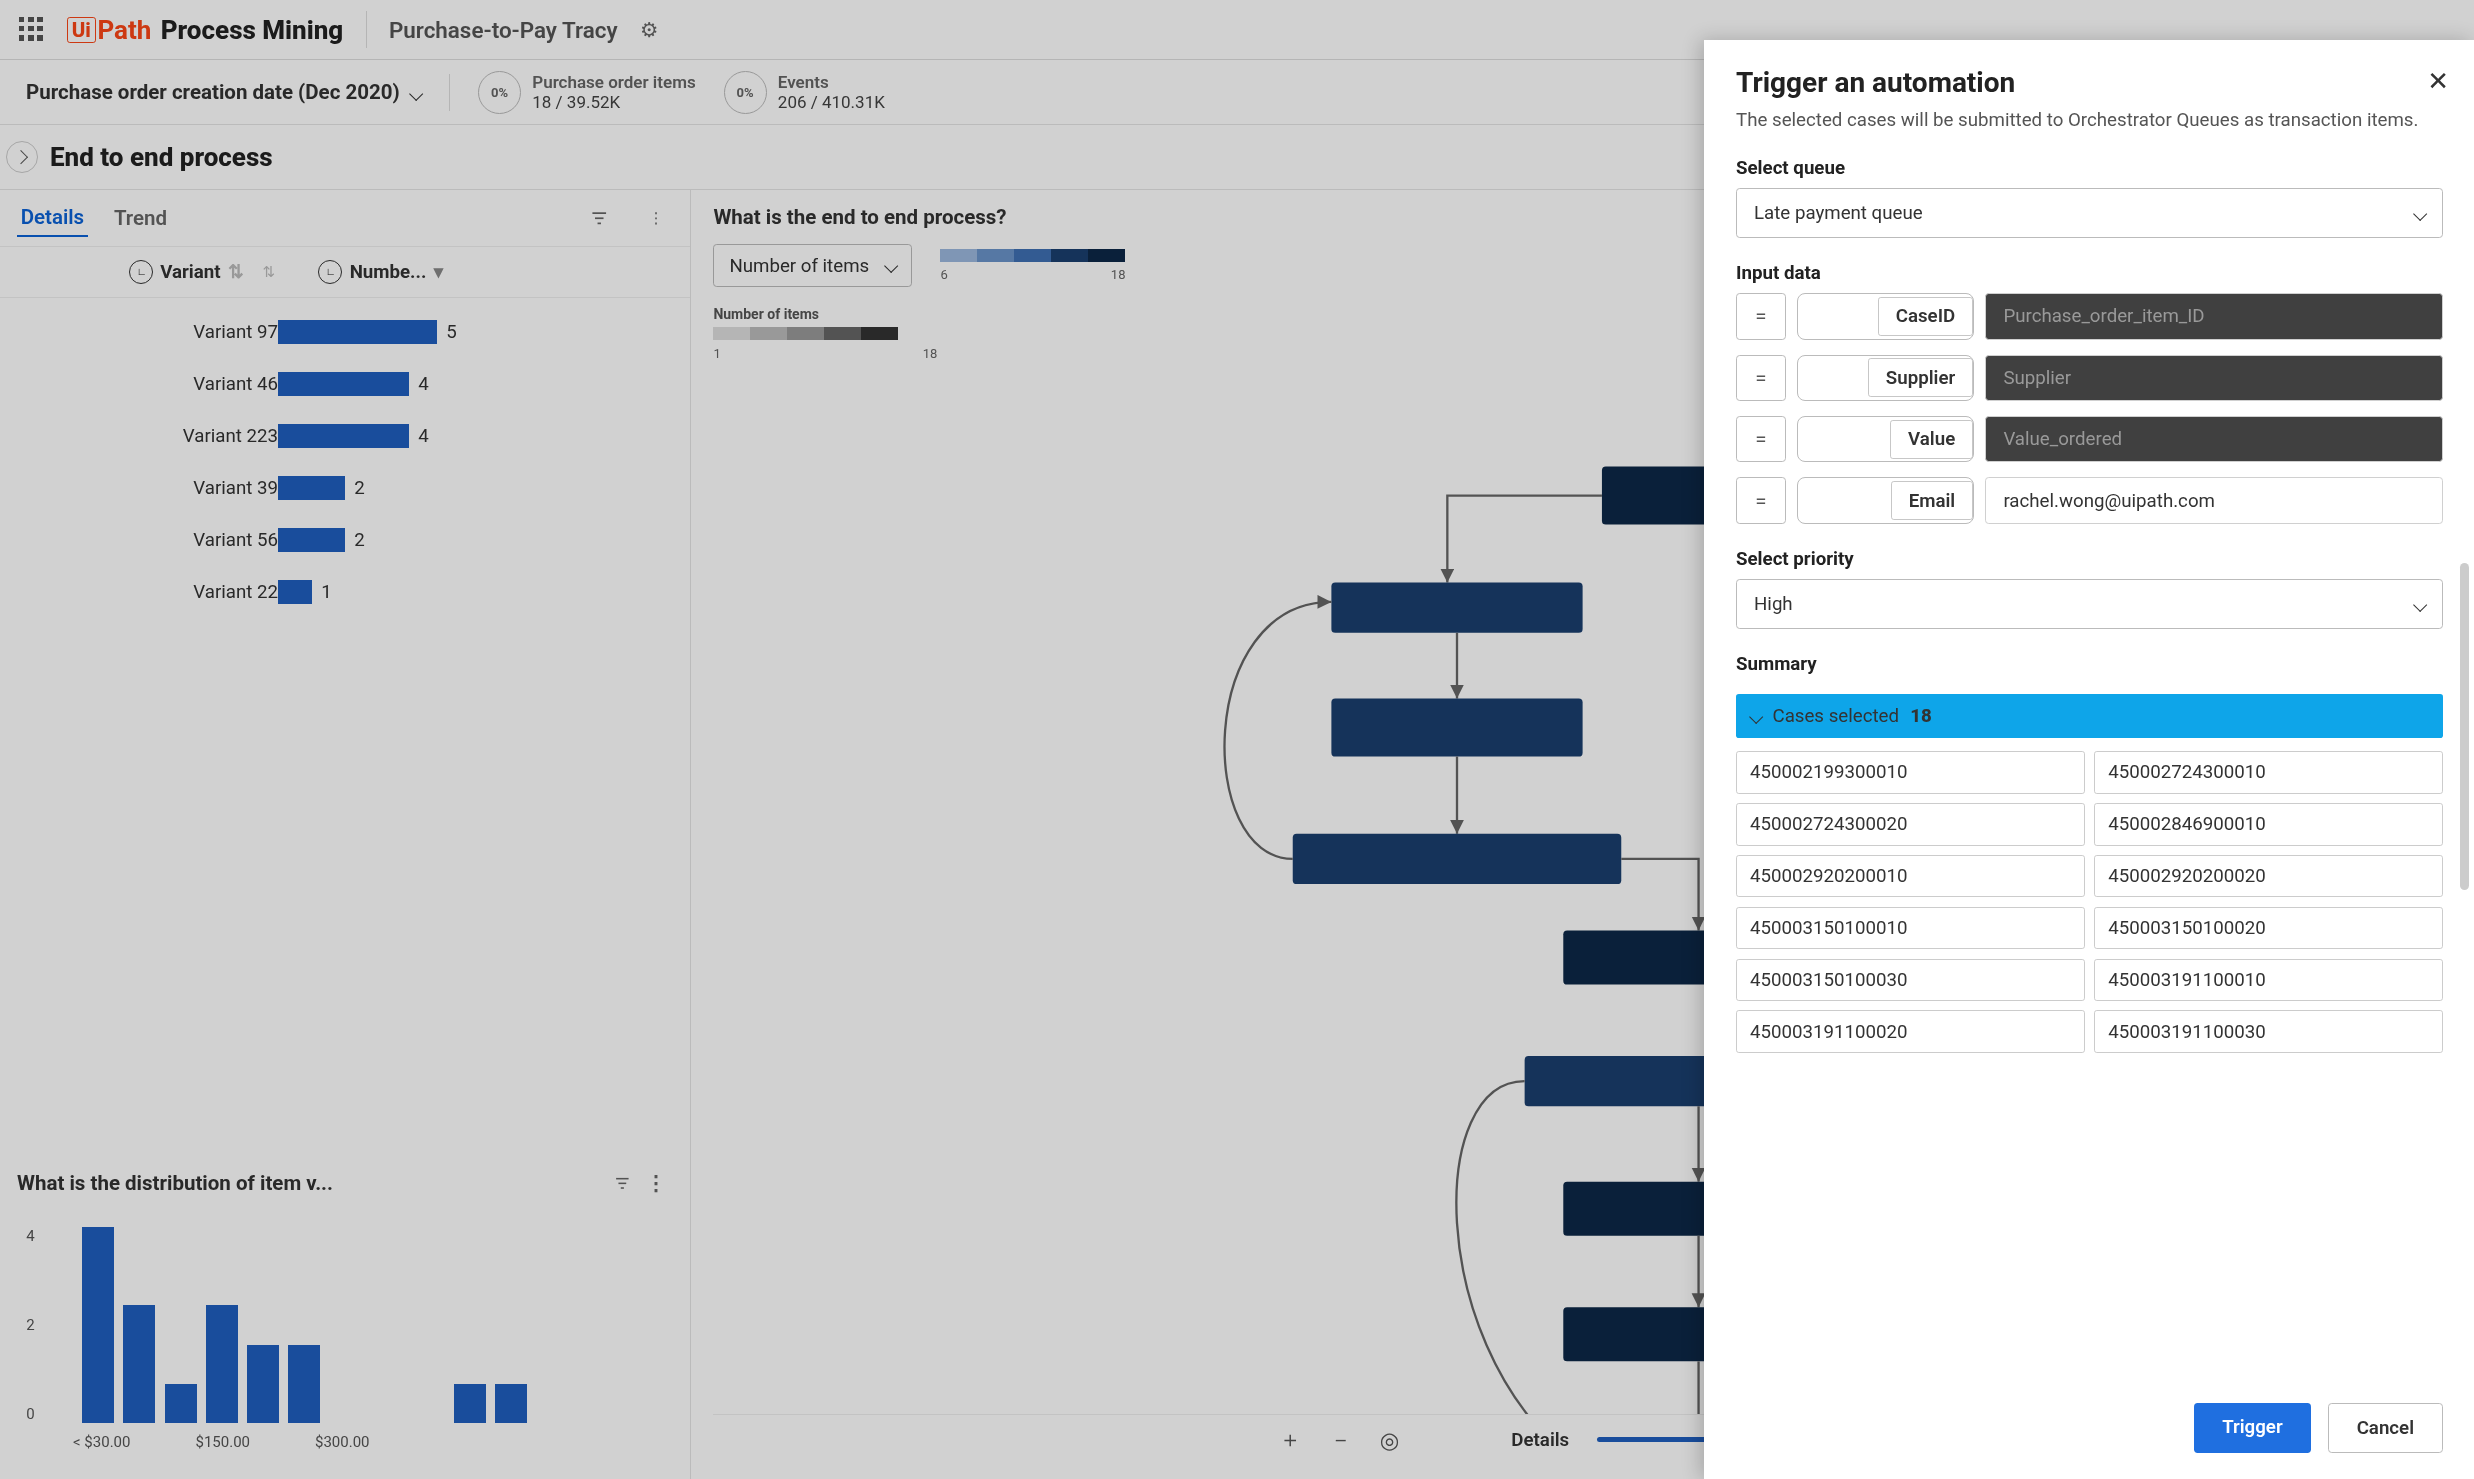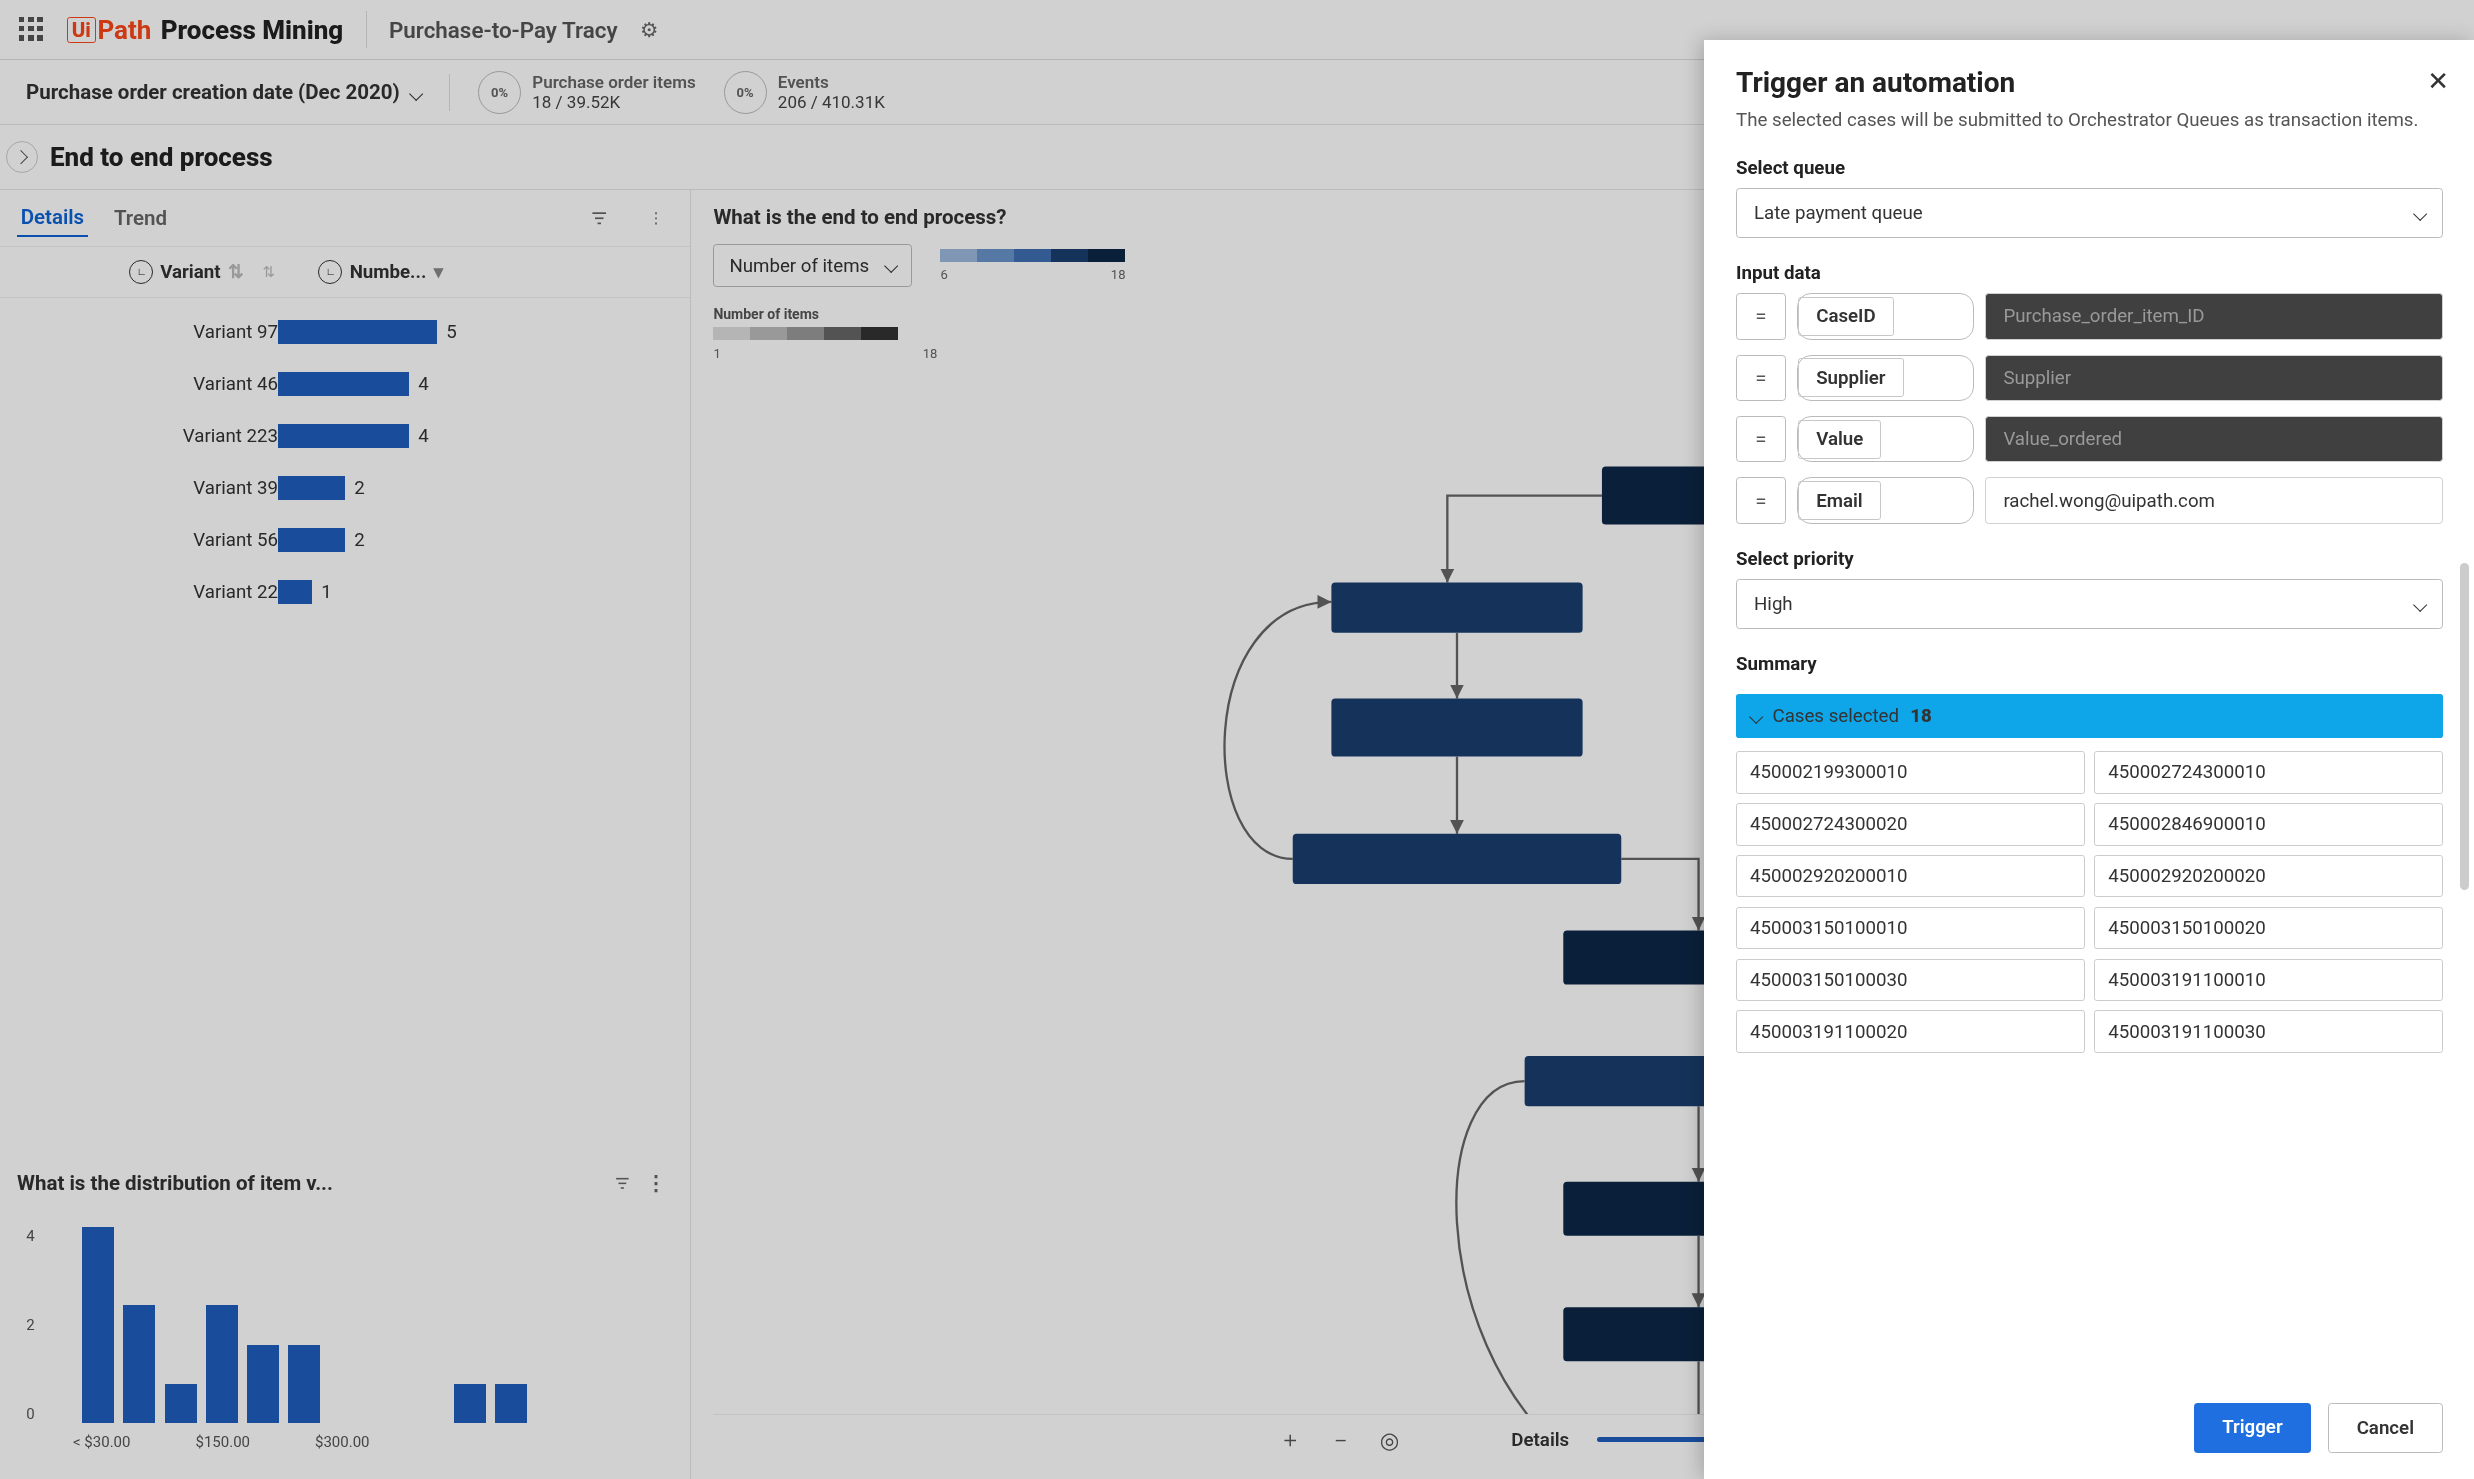--- a/index.html
+++ b/index.html
@@ -91,21 +91,21 @@
 .panel { position:absolute; right:0; top:0; bottom:0; width:771px; background:#fff; z-index:10; box-shadow:-3.7px 0 18.7px rgba(0,0,0,0.2); display:flex; flex-direction:column; padding:26px 32px;margin-top:40px;}
 .panel h2{font-size:28px;font-weight:700;color:#222;}
 .panel .close{position:absolute;right:26px;top:26px;font-size:26px;color:#333;}
 .panel .desc{font-size:18.7px;color:#555;margin-top:7.5px;line-height:1.4;}
 .panel .flabel{font-size:18.7px;font-weight:700;color:#222;margin-top:24px;margin-bottom:9.3px;}
 .panel .sel{border:0.9px solid #bbb;border-radius:3.7px;padding:13px 17px;font-size:18.7px;display:flex;align-items:center;}
 .panel .sel .spacer{flex:1;}
 .input-grid{display:flex;flex-direction:column;gap:15px;}
 .input-row{display:flex;gap:11.2px;align-items:stretch;}
 .eq-box{width:50px;border:0.9px solid #bbb;border-radius:3.7px;display:flex;align-items:center;justify-content:center;font-size:20.5px;color:#555;background:#fff;}
-.key-box{width:177px;border:0.9px solid #bbb;border-radius:14px;display:flex;align-items:center;justify-content:flex-start;background:#fff;}
+.key-box{width:177px;border:0.9px solid #bbb;border-radius:8px;display:flex;align-items:center;justify-content:flex-end;background:#fff;}
 .key-inner{border:0.9px solid #c7c7c7;border-radius:2.8px;padding:7.5px 17px;font-size:18.7px;color:#333;font-weight:600;}
 .val-box{flex:1;border:0.9px solid #d0d0d0;border-radius:3.7px;padding:11.2px 17px;font-size:18.7px;color:#999;background:#404040;}
 .val-box.active{background:#fff;color:#333;}
 
 .summary-head{background:#0ea5e9;border-radius:2.8px;padding:11.2px 15px;display:flex;align-items:center;gap:11.2px;font-size:18.7px;color:#333;margin-top:9.3px;}
 .summary-head .cnt{font-weight:800;}
 .case-grid{display:grid;grid-template-columns:1fr 1fr;gap:9.3px;margin-top:13px;overflow-y:auto;}
 .case-chip{border:0.9px solid #ccc;border-radius:2.8px;padding:9.3px 13px;font-size:18.7px;color:#333;background:#fff;}
 .panel-scroll{position:absolute;right:5.6px;top:523px;width:9.3px;height:327px;background:#ccc;border-radius:4.7px;}
 

